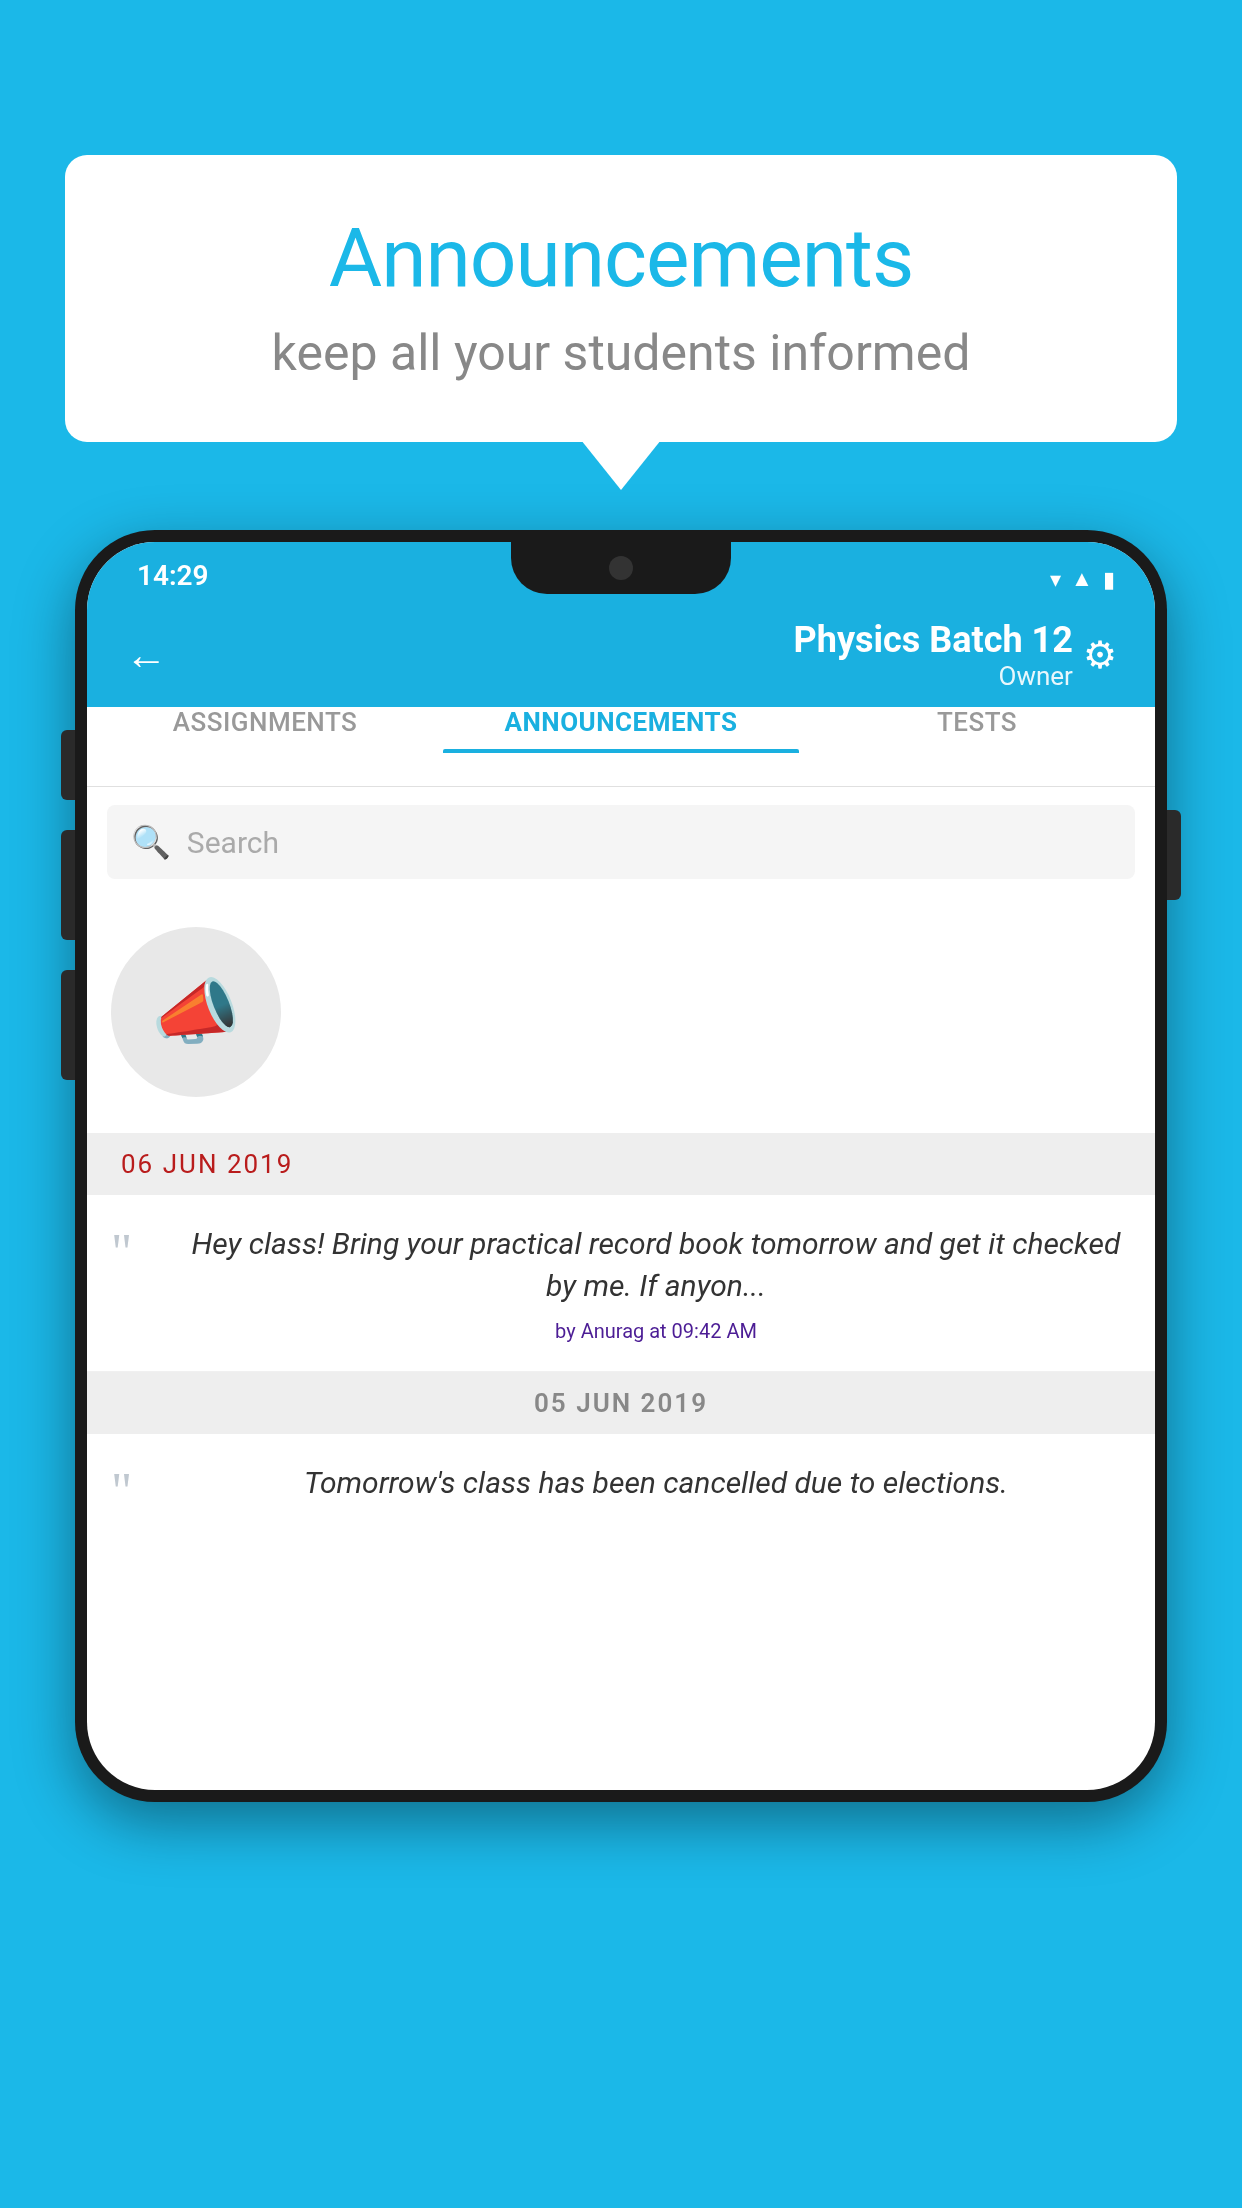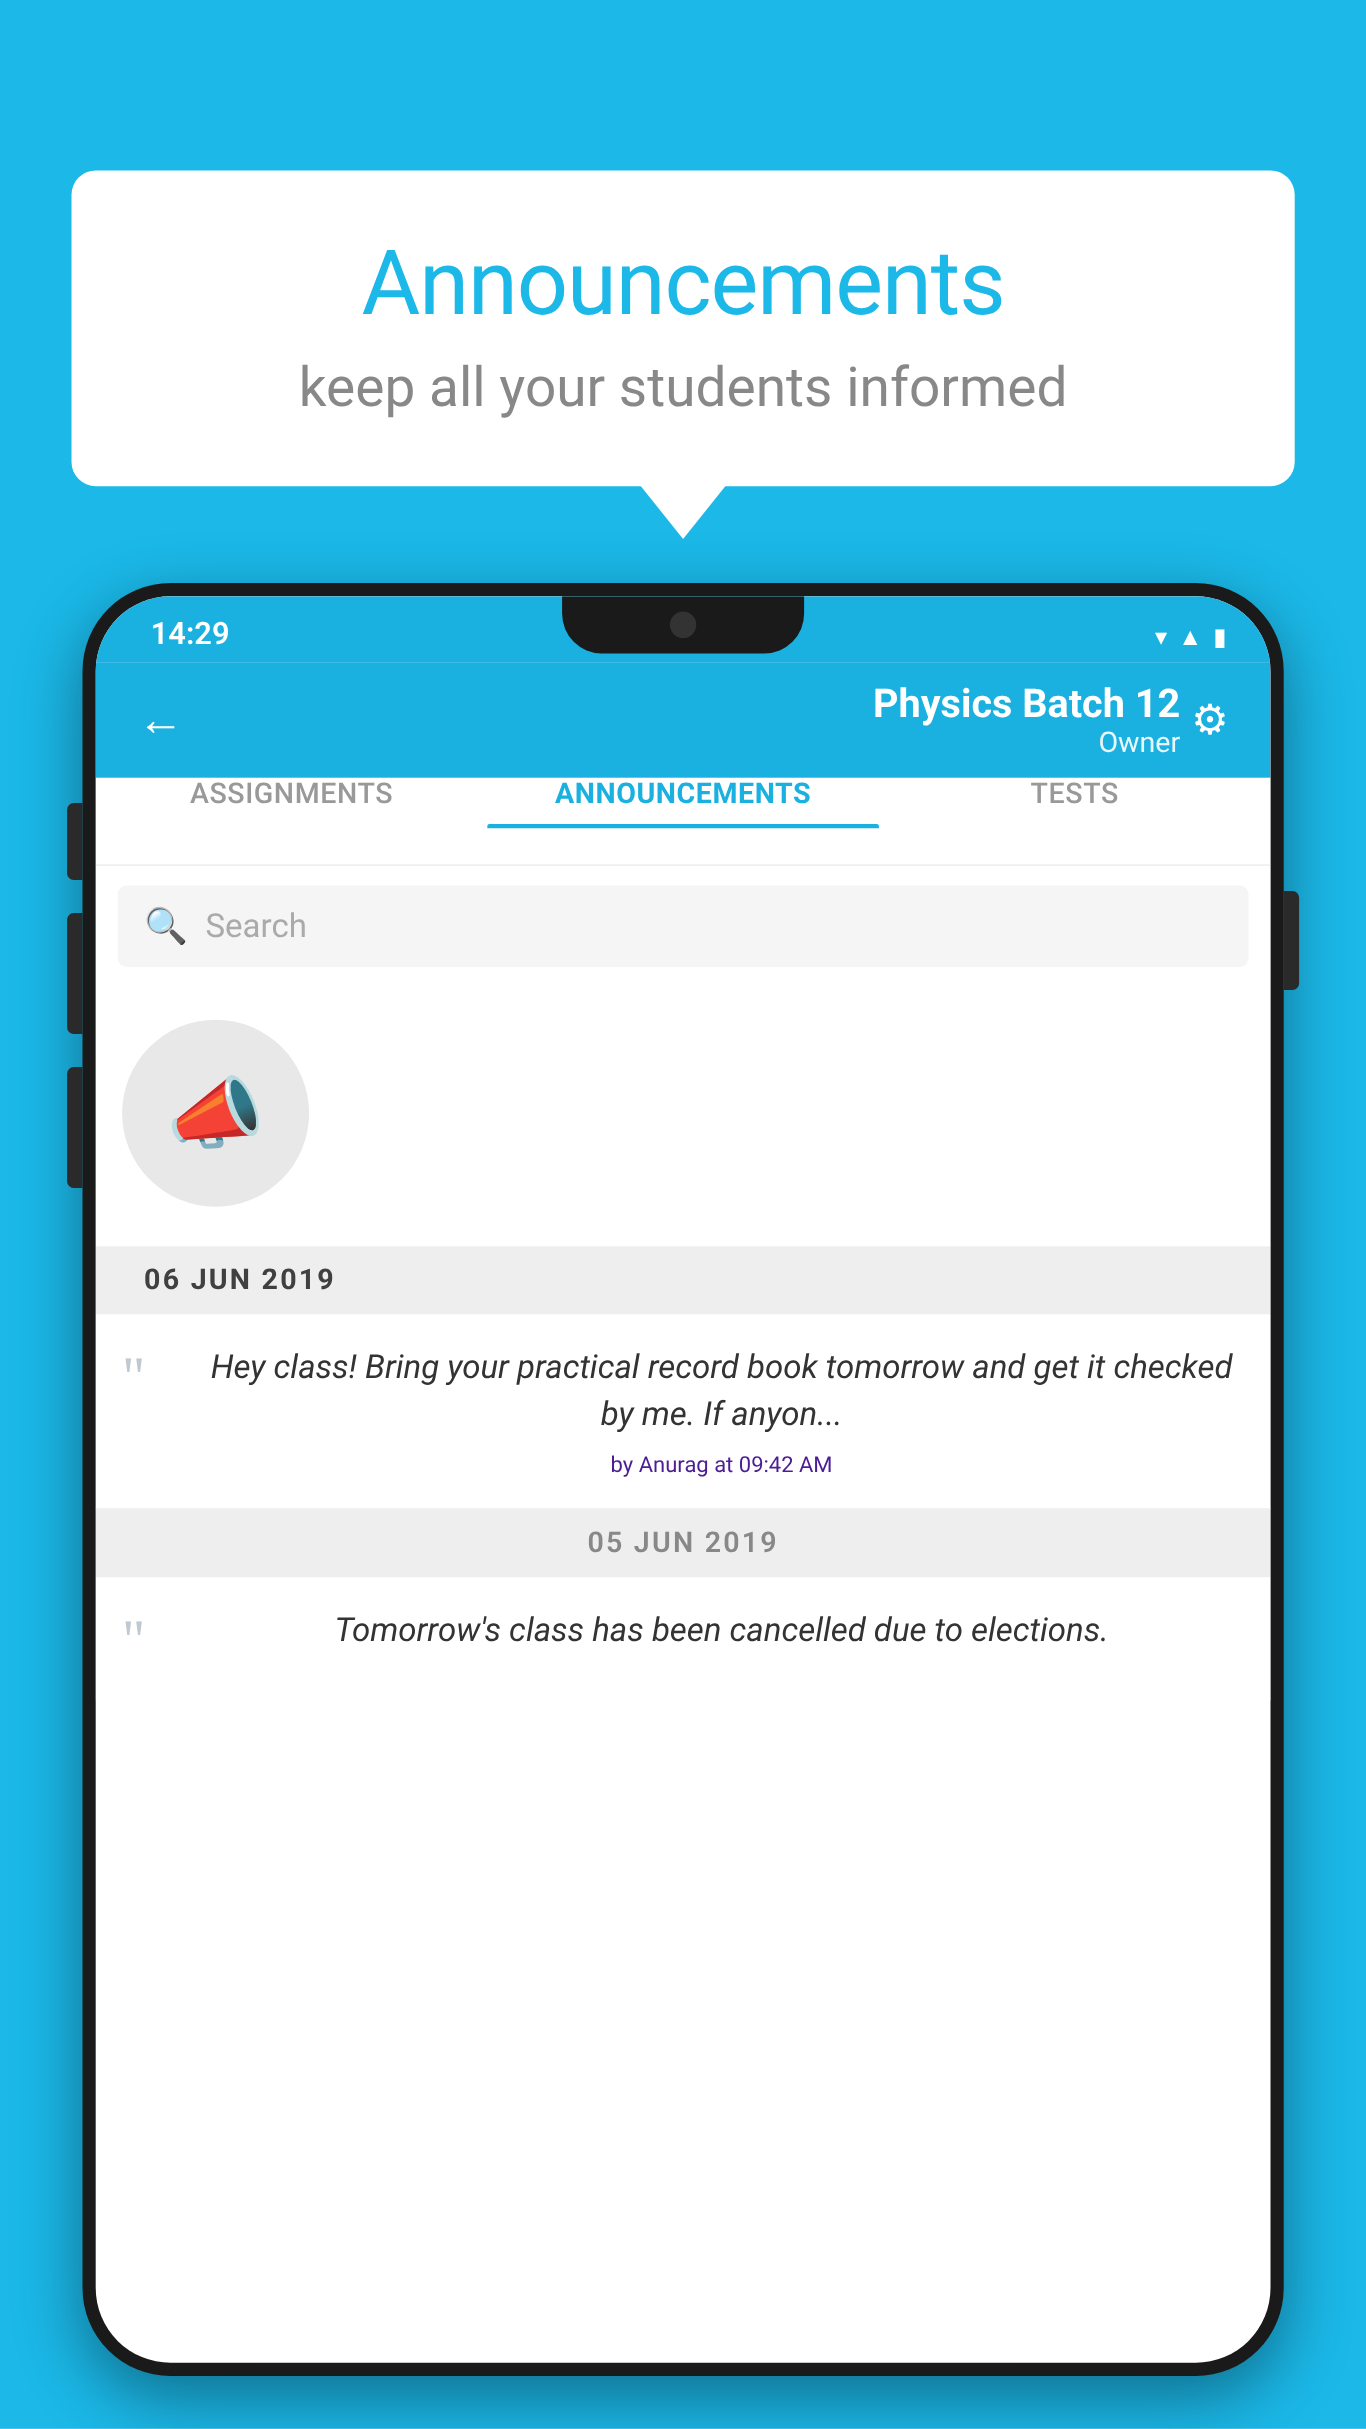--- a/index.html
+++ b/index.html
@@ -62,21 +62,21 @@
       top: 530px;
       left: 75px;
       right: 75px;
       bottom: 0;
     }
 
     .phone-outer {
       background: #1a1a1a;
       border-radius: 80px;
       padding: 12px;
-      height: 1630px;
+      height: 1272px;
       position: relative;
       box-shadow: 0 20px 60px rgba(0,0,0,0.4);
     }
 
     .phone-inner {
       background: white;
       border-radius: 68px;
       overflow: hidden;
       height: 100%;
       position: relative;
@@ -286,24 +286,24 @@
       font-size: 30px;
       font-weight: 500;
       cursor: pointer;
       width: 100%;
       text-align: center;
     }
 
     
     .date-separator {
       background: #eeeeee;
-      padding: 16px 44px;
-      color: #404040;
+      padding: 16px 34px;
+      color: #b91c1c;
       font-size: 26px;
-      font-weight: 700;
+      font-weight: 400;
       letter-spacing: 2px;
     }
 
     
     .announcement-item {
       background: white;
       padding: 28px 24px;
       display: flex;
       align-items: flex-start;
       gap: 20px;

